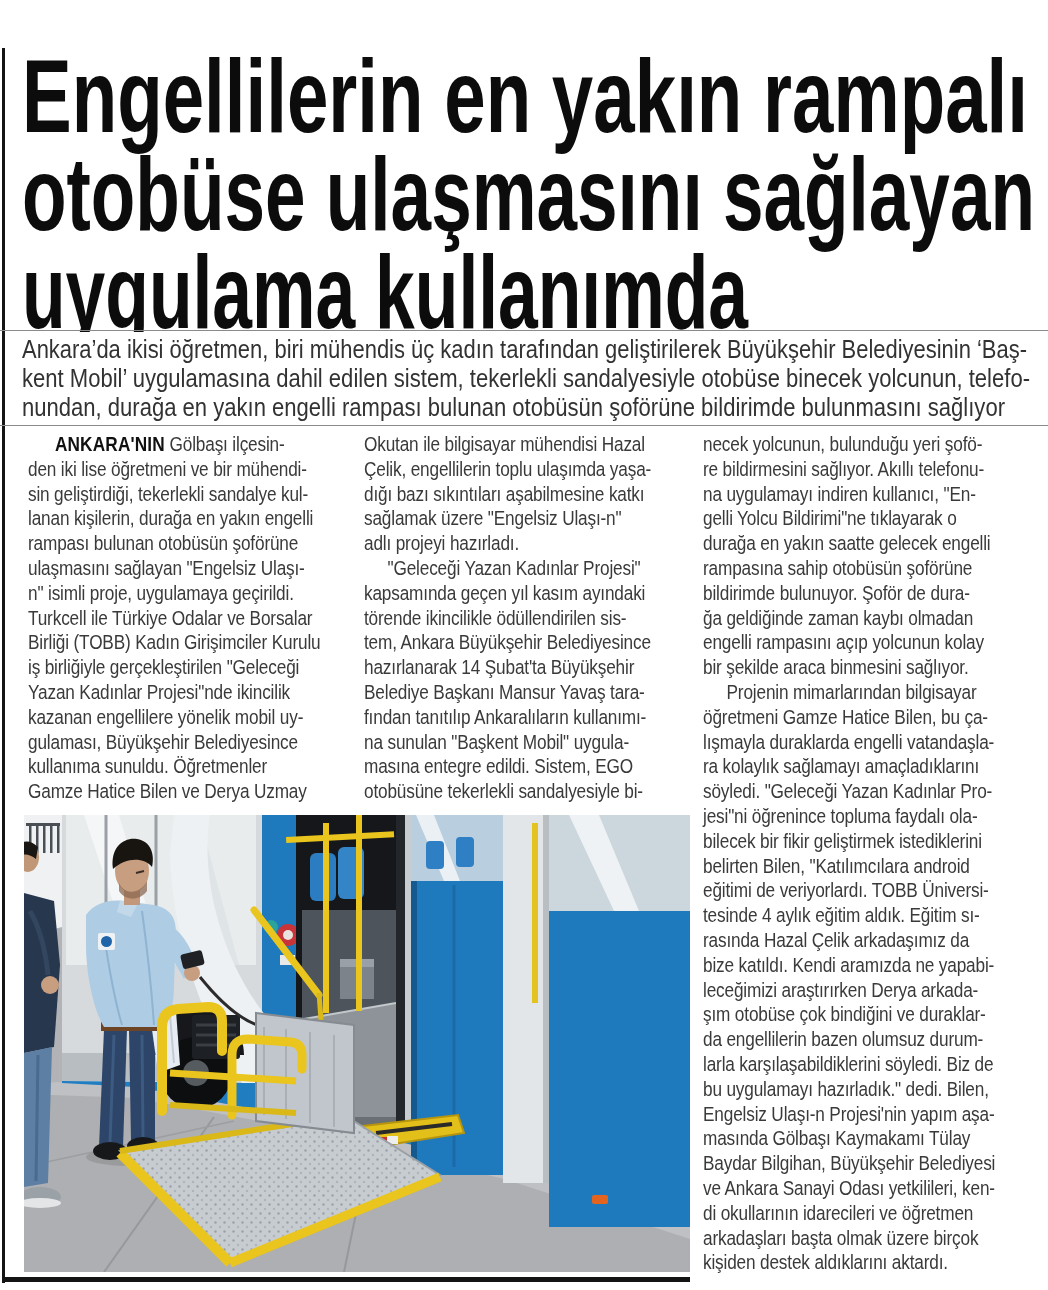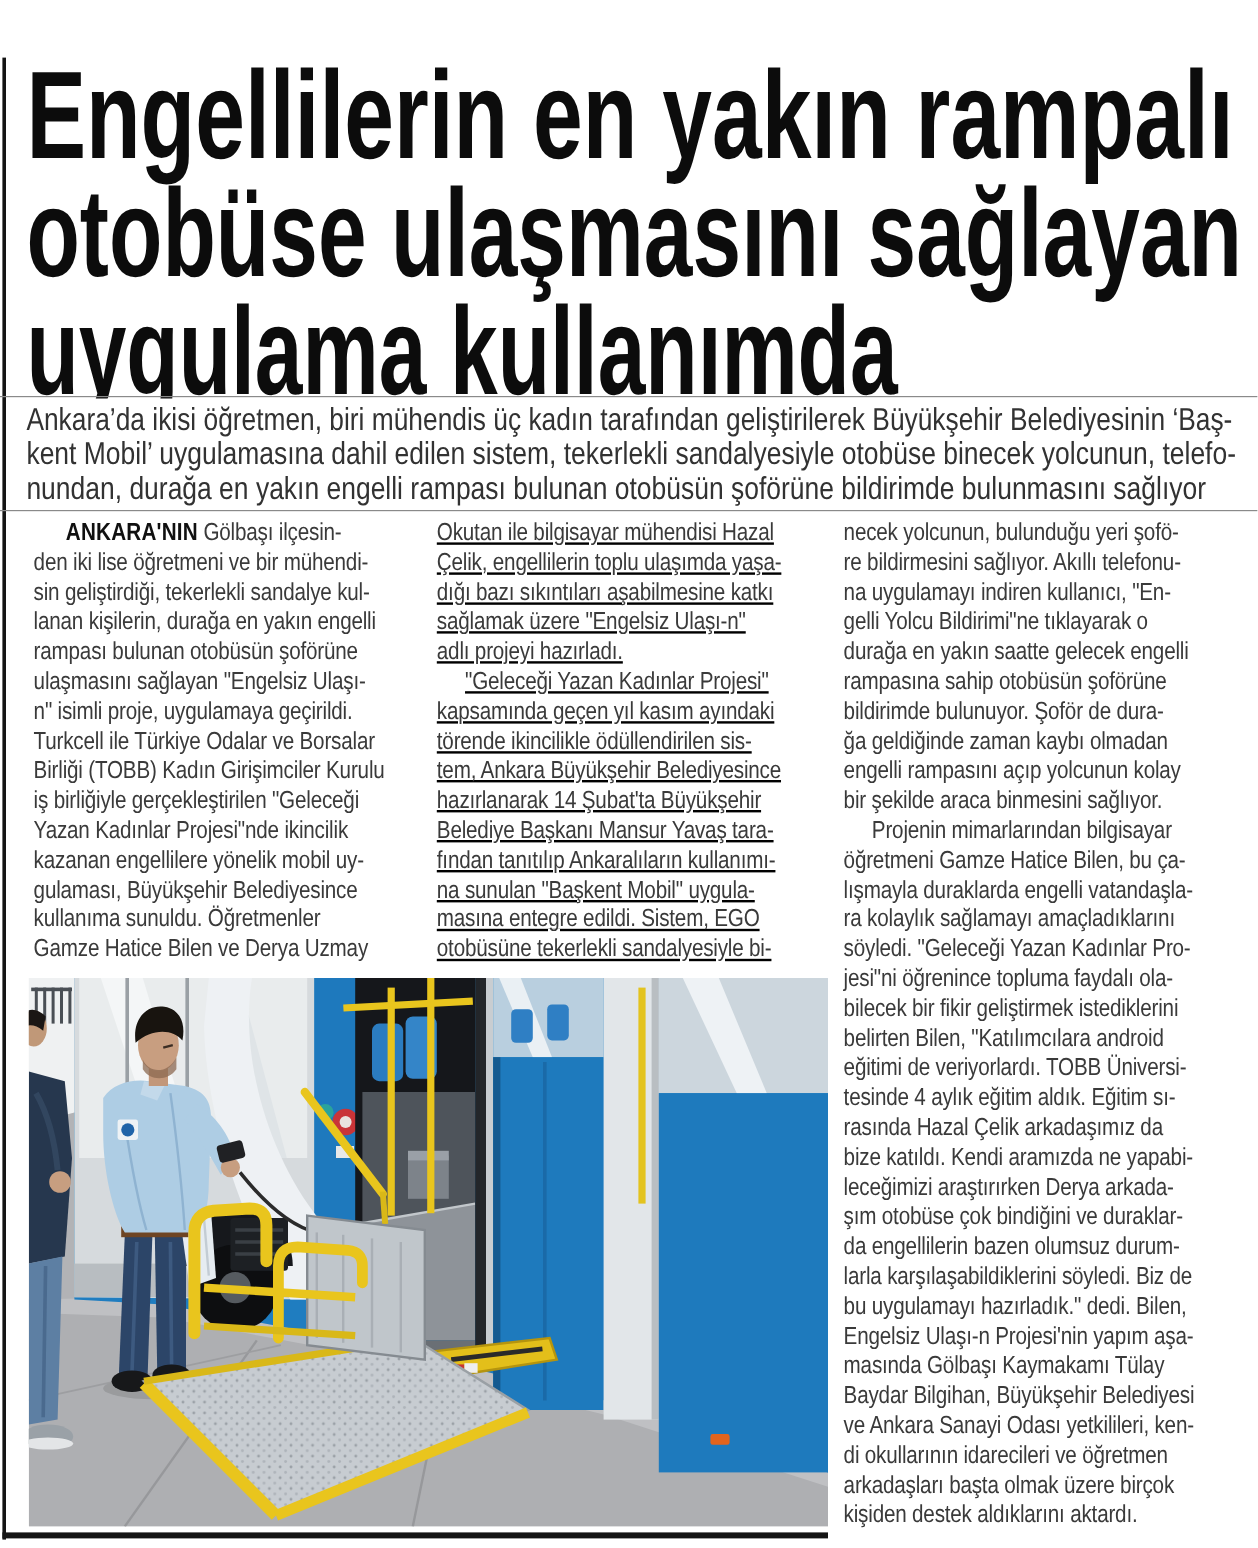--- a/index.html
+++ b/index.html
@@ -10,21 +10,21 @@
   .bottom-bar{position:absolute;left:2px;top:1277px;width:688px;height:5px;background:#141414;}
   .hrule{position:absolute;left:0;width:1048px;height:1px;background:#8a8a8a;}
   .hrule.r1{top:330px;}
   .hrule.r2{top:425px;}
   .headline-svg{position:absolute;left:20px;top:26px;}
   .headline-svg text{font-family:"Liberation Sans",sans-serif;font-weight:bold;fill:#0c0c0c;}
   .subhead-svg{position:absolute;left:20px;top:334px;}
   .subhead-svg text{font-family:"Liberation Sans",sans-serif;fill:#323232;}
   .col{position:absolute;top:432px;}
   .col-inner{width:392px;transform:scaleX(0.84);transform-origin:0 0;}
-  .col1{left:28px;} .col2{left:364px;text-decoration:underline;} .col3{left:703px;}
+  .col1{left:28px;} .col2{left:364px;} .col3{left:703px;}
   .bline{height:24.8px;line-height:24.8px;font-size:20.5px;color:#3a3a3a;
          white-space:nowrap;letter-spacing:-0.2px;}
   .bline.indent{text-indent:28px;}
   .bline.lead-line{text-indent:32px;}
   .lead{font-weight:bold;color:#101010;letter-spacing:0.2px;}
   .photo{position:absolute;left:24px;top:815px;width:666px;height:457px;}
 </style>
 </head>
 <body>
 

